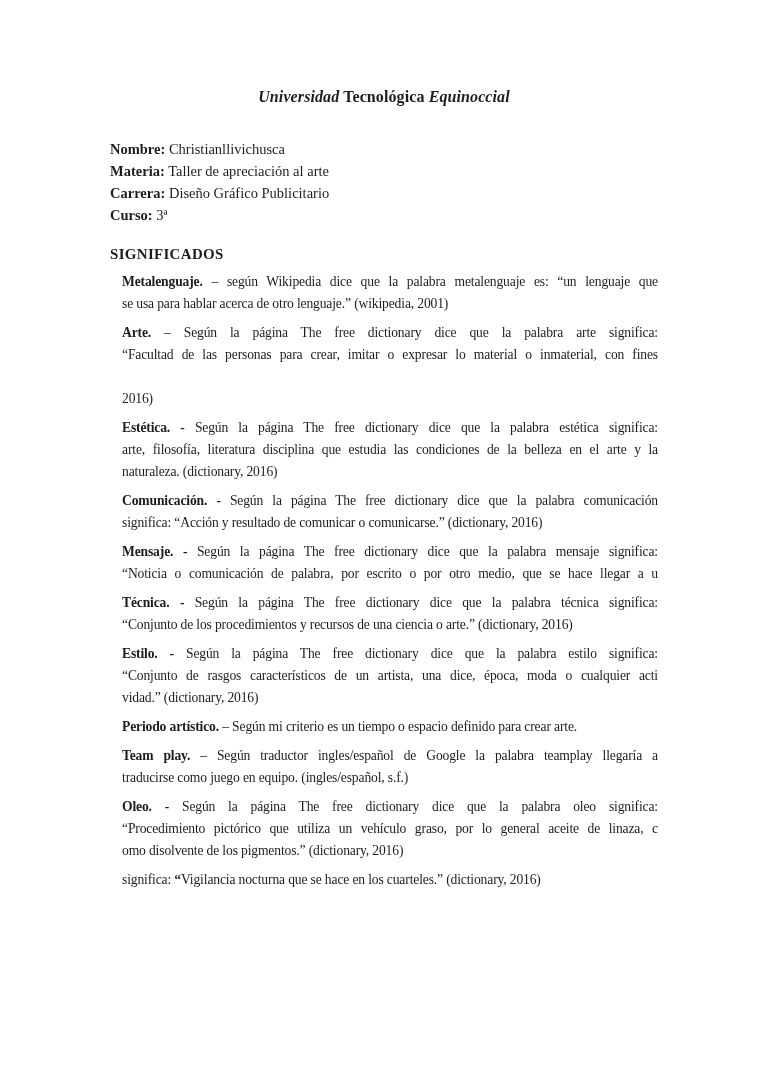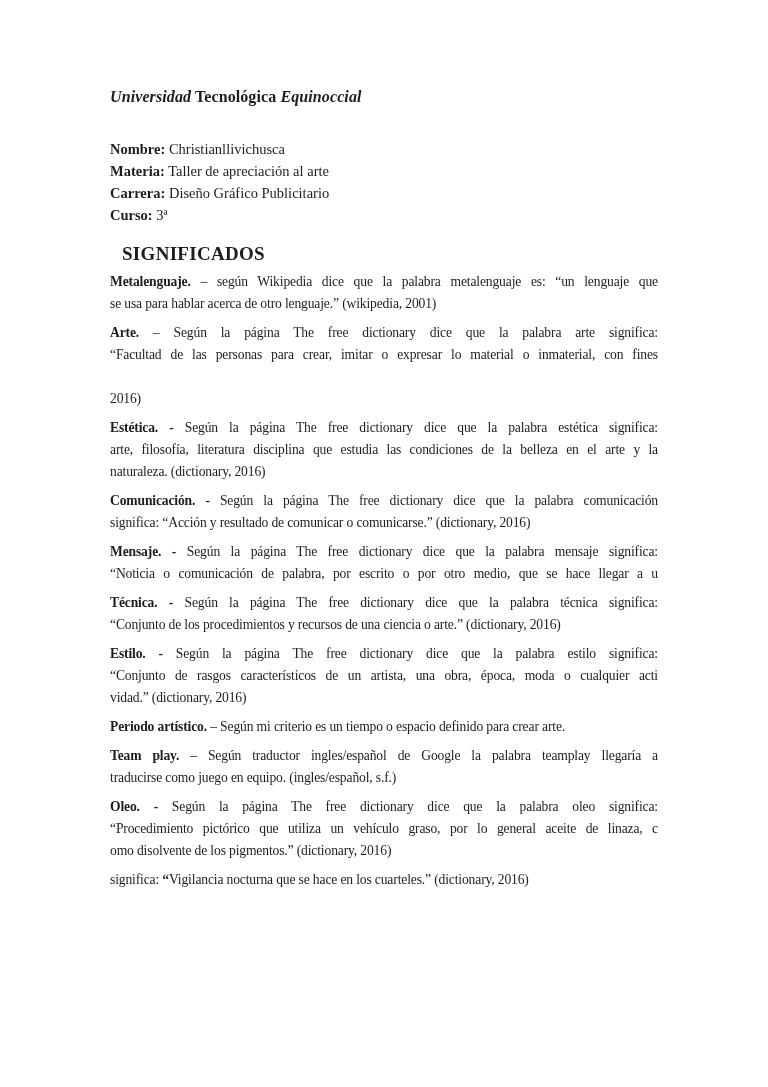--- a/index.html
+++ b/index.html
@@ -14,40 +14,41 @@
     font-family: "Liberation Serif", "DejaVu Serif", serif;
     color: #1d1d1d;
   }
   .page {
     box-sizing: content-box;
     padding: 86px 110px 0 110px;
     width: 548px;
   }
   .doc-title {
     margin: 0 0 30px 0;
+    text-align: center;
     font-size: 16px;
     line-height: 22px;
     font-weight: bold;
     letter-spacing: 0.1px;
   }
   .bi { font-style: italic; }
   .info-block { margin: 0 0 17px 0; }
   .info-row {
     font-size: 14.5px;
     line-height: 22px;
   }
   .info-label { font-weight: bold; }
   .section-heading {
-    font-size: 19px;
+    font-size: 15px;
     line-height: 22px;
     font-weight: bold;
     letter-spacing: 0.3px;
-    margin: 0 0 6px 12px;
+    margin: 0 0 6px 0;
   }
-  .para { margin: 0 0 7px 0; }
+  .para { margin: 0 0 7px 12px; }
   .line {
     font-size: 13.6px;
     line-height: 22px;
     letter-spacing: -0.15px;
     text-align: justify;
     text-align-last: justify;
     white-space: normal;
   }
   .line.last { text-align-last: left; }
   .seg-b { font-weight: bold; }
@@ -92,21 +93,21 @@
       <div class="para">
         <div class="line"><span class="seg-b">Mensaje. -</span><span> Según la página The free dictionary dice que la palabra mensaje significa:</span></div>
         <div class="line"><span>“Noticia o comunicación de palabra, por escrito o por otro medio, que se hace llegar a u</span></div>
       </div>
       <div class="para">
         <div class="line"><span class="seg-b">Técnica. -</span><span> Según la página The free dictionary dice que la palabra técnica significa:</span></div>
         <div class="line last"><span>“Conjunto de los procedimientos y recursos de una ciencia o arte.” (dictionary, 2016)</span></div>
       </div>
       <div class="para">
         <div class="line"><span class="seg-b">Estilo. -</span><span> Según la página The free dictionary dice que la palabra estilo significa:</span></div>
-        <div class="line"><span>“Conjunto de rasgos característicos de un artista, una obra, época, moda o cualquier acti</span></div>
+        <div class="line"><span>“Conjunto de rasgos característicos de un artista, una dice, época, moda o cualquier acti</span></div>
         <div class="line last"><span>vidad.” (dictionary, 2016)</span></div>
       </div>
       <div class="para">
         <div class="line last"><span class="seg-b">Periodo artístico.</span><span> – Según mi criterio es un tiempo o espacio definido para crear arte.</span></div>
       </div>
       <div class="para">
         <div class="line"><span class="seg-b">Team play.</span><span> – Según traductor ingles/español de Google la palabra teamplay llegaría a</span></div>
         <div class="line last"><span>traducirse como juego en equipo. (ingles/español, s.f.)</span></div>
       </div>
       <div class="para">

